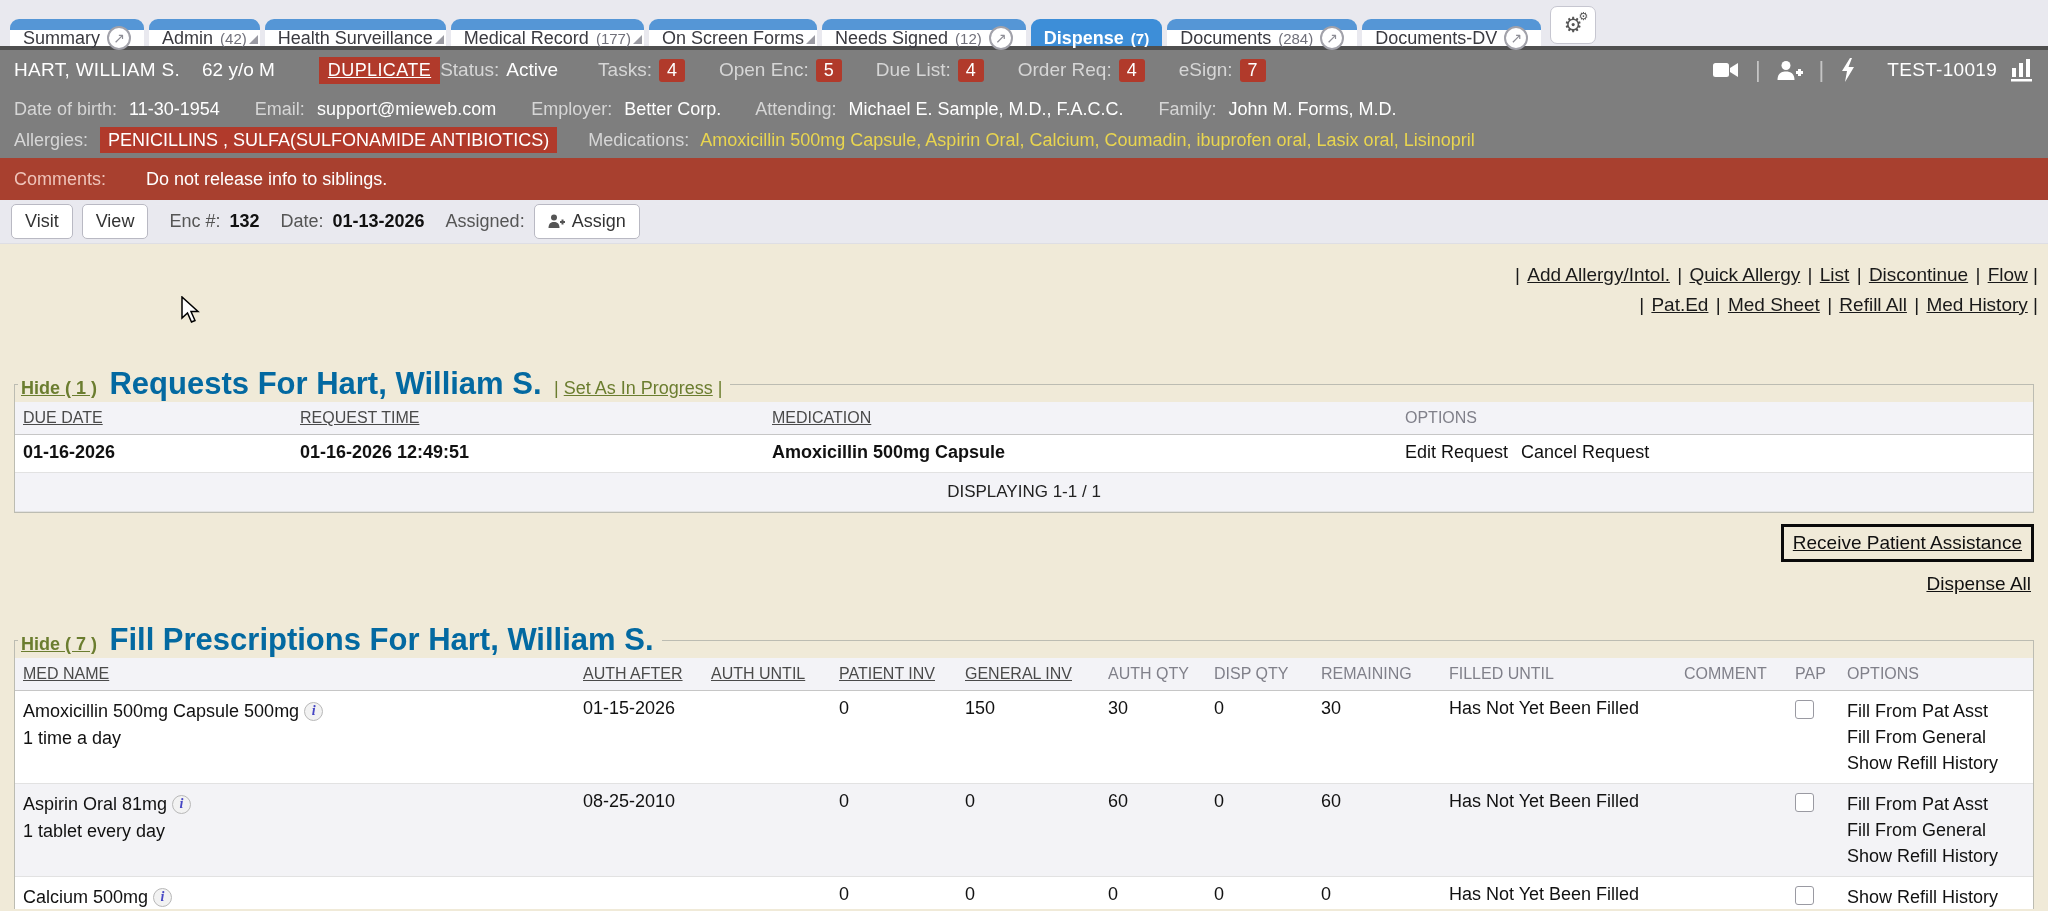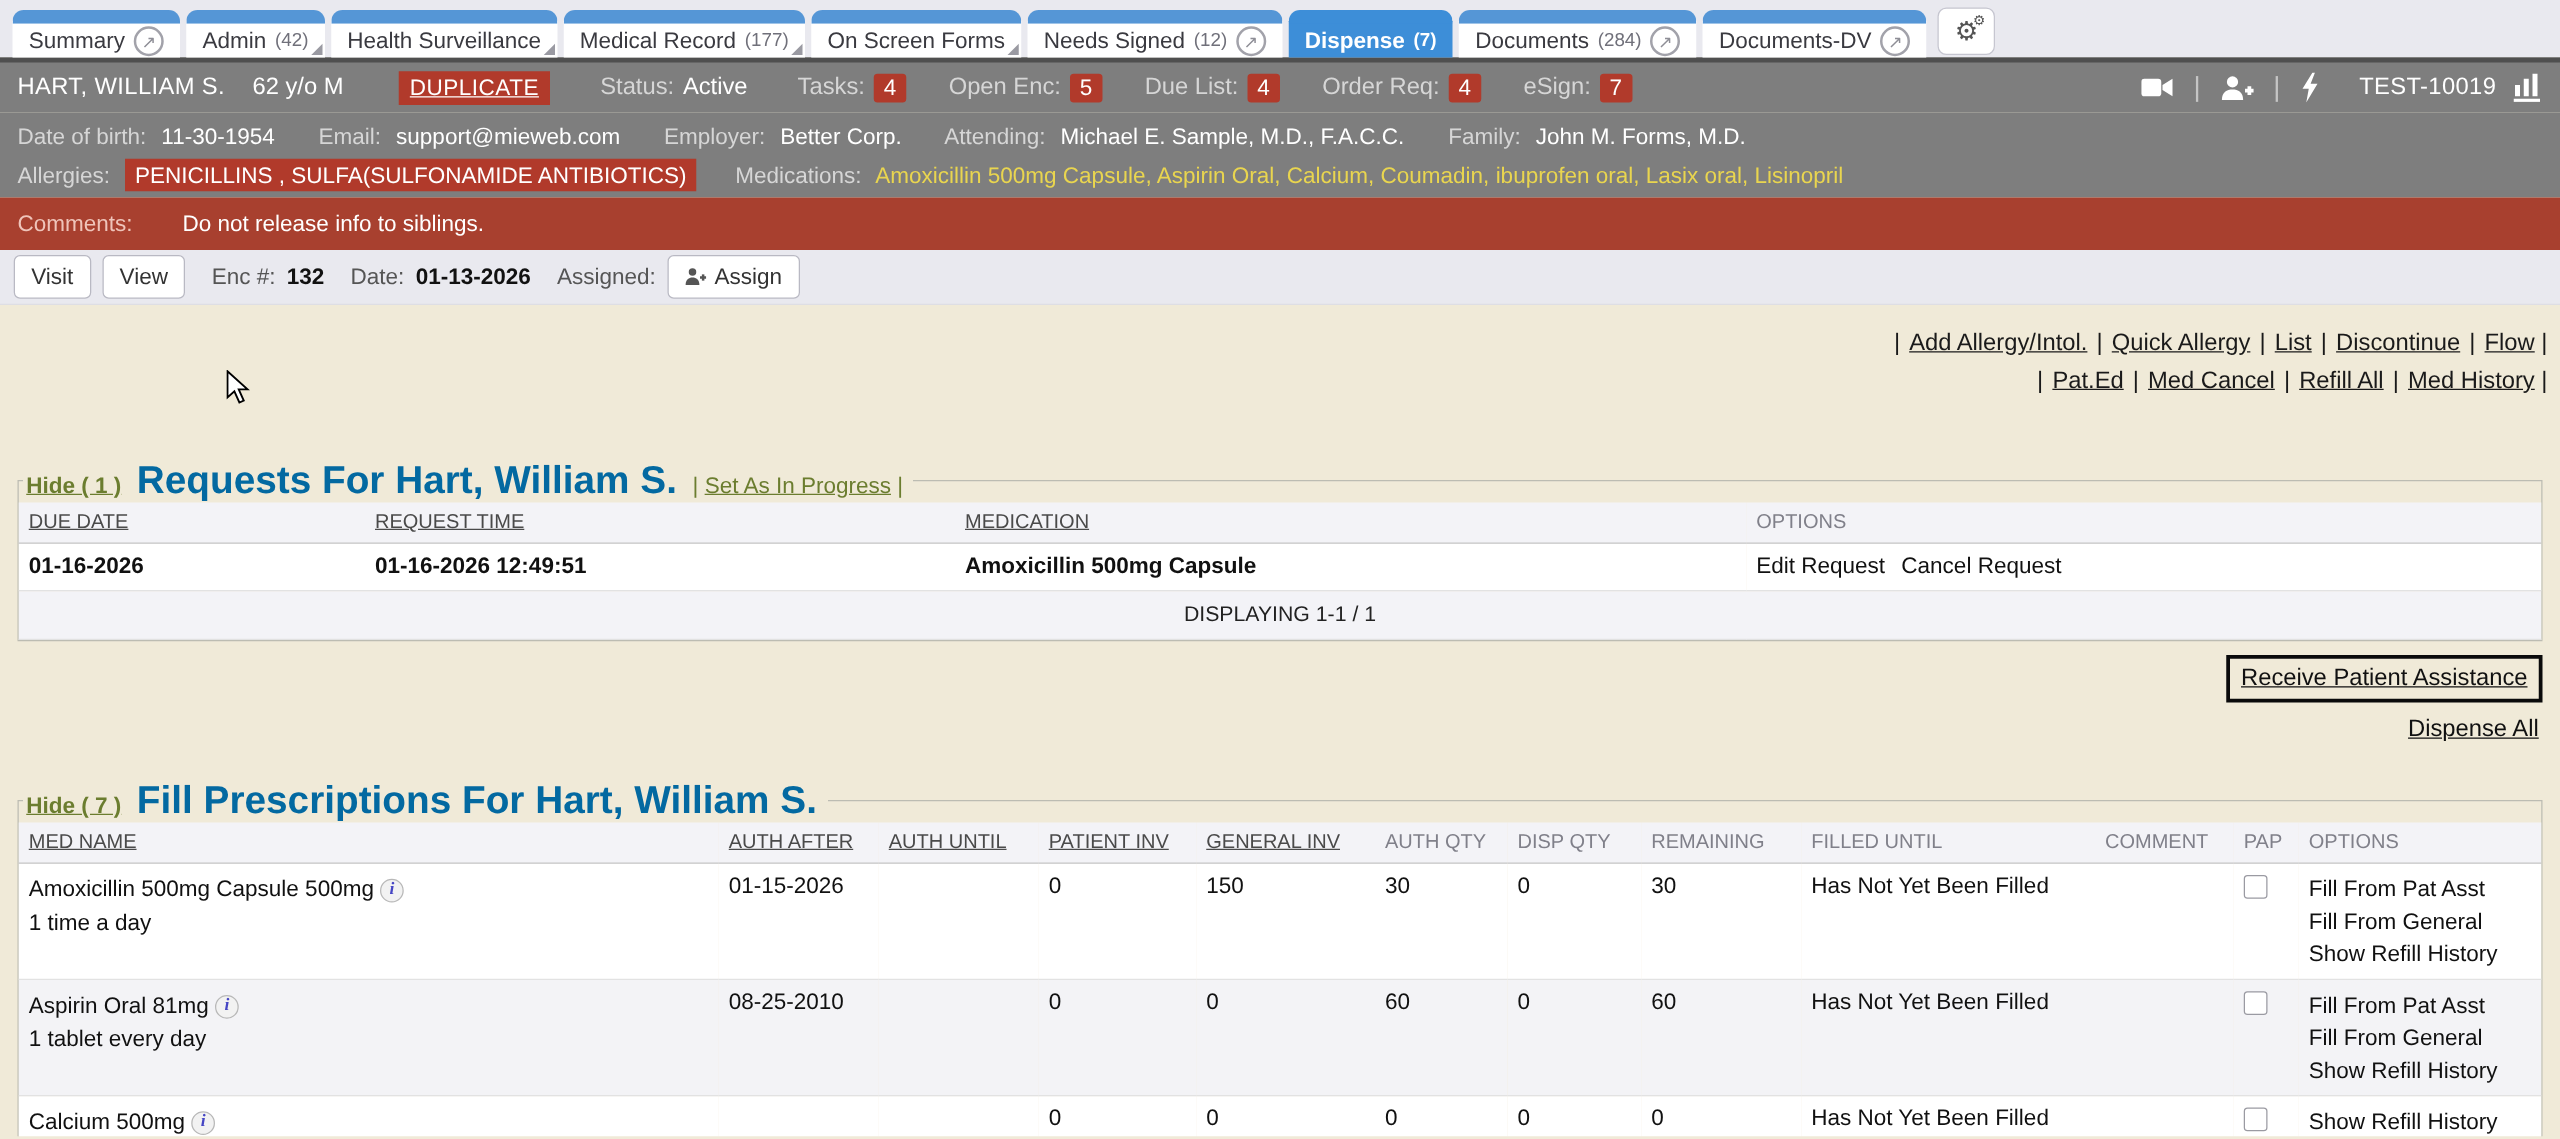--- a/index.html
+++ b/index.html
@@ -2,21 +2,21 @@
 <html><head>
 <meta charset="utf-8">
 <style>
   * { box-sizing: border-box; margin: 0; padding: 0; }
   html,body { width:2048px; height:911px; overflow:hidden; }
   body { font-family:"Liberation Sans", sans-serif; background:#f0ead8; color:#111; }
   a { cursor:pointer; }
 
   
   .tabbar { height:46px; background:#e9e9ef; display:flex; align-items:flex-end; padding-left:10px; }
-  .tab { position:relative; display:flex; align-items:center; gap:7px; height:38px;
+  .tab { position:relative; display:flex; align-items:center; gap:7px; height:27px;
          background:#fff; border-top:11px solid #5596d6; border-radius:9px 9px 0 0;
          padding:0 13px; margin-right:5px; font-size:18px; color:#3a3a40; cursor:pointer; }
   .tab .count { font-size:15px; color:#70707a; }
   .tab.active { background:#3d8ed8; border-top-color:#3d8ed8; color:#fff; font-weight:bold; }
   .tab.active .count { color:#fff; font-weight:bold; }
   .popout { width:24px; height:24px; border:2px solid #a2a2aa; border-radius:50%;
             display:inline-flex; align-items:center; justify-content:center;
             font-size:14px; color:#8e8e96; background:#fff; }
   .corner { position:absolute; right:2px; bottom:2px; width:0; height:0;
             border-left:9px solid transparent; border-bottom:9px solid #9a9aa2; }
@@ -25,21 +25,21 @@
              justify-content:center; font-size:21px; color:#555; cursor:pointer; position:relative; }
   .gearbtn .minigear { position:absolute; top:3px; right:7px; font-size:11px; color:#555; }
 
   
   .patientbar { height:44px; background:#7e7e7e; border-top:4px solid #4f4f4f;
                 display:flex; align-items:center; padding:0 14px; color:#fff; font-size:19px; }
   .glabel { color:#d6d6d6; margin-right:7px; }
   .pname { margin-right:22px; letter-spacing:.3px; }
   .agesex { margin-right:44px; }
   .dup { background:#b13a2b; color:#fff; text-decoration:underline; padding:3px 9px;
-         font-size:18px; margin-right:40px; letter-spacing:.4px; }
+         font-size:18px; letter-spacing:.4px; }
   .statusval { margin-right:40px; }
   .counter { display:flex; align-items:center; margin-right:34px; }
   .badge { background:#b13a2b; color:#fff; padding:1px 8px; border-radius:3px; font-size:18px; }
   .bar-icons { margin-left:auto; display:flex; align-items:center; gap:13px; }
   .vsep { color:rgba(255,255,255,.55); font-size:22px; margin:0 3px; }
   .station { font-size:19px; letter-spacing:.3px;margin-left:18px; }
 
   .infobar { height:68px; background:#7e7e7e; color:#fff; font-size:18px; padding:4px 14px 0; }
   .inforow { line-height:31px; white-space:nowrap; }
   .ival { margin-right:30px; }
@@ -279,21 +279,21 @@
   <div class="actions">
     <div class="arow">
       <a>Add Allergy/Intol.</a>
       <a>Quick Allergy</a>
       <a>List</a>
       <a>Discontinue</a>
       <a>Flow</a>
     </div>
     <div class="arow">
       <a>Pat.Ed</a>
-      <a>Med Cancel</a>
+      <a>Med Sheet</a>
       <a>Refill All</a>
       <a>Med History</a>
     </div>
   </div>
 
   <fieldset id="requests-fieldset">
     <legend>
       <a class="hide-link">Hide ( 1 )</a>
       <span class="sec-title">Requests For Hart, William S.</span>
       <span class="sec-extra"><a class="olive-link">Set As In Progress</a></span>

